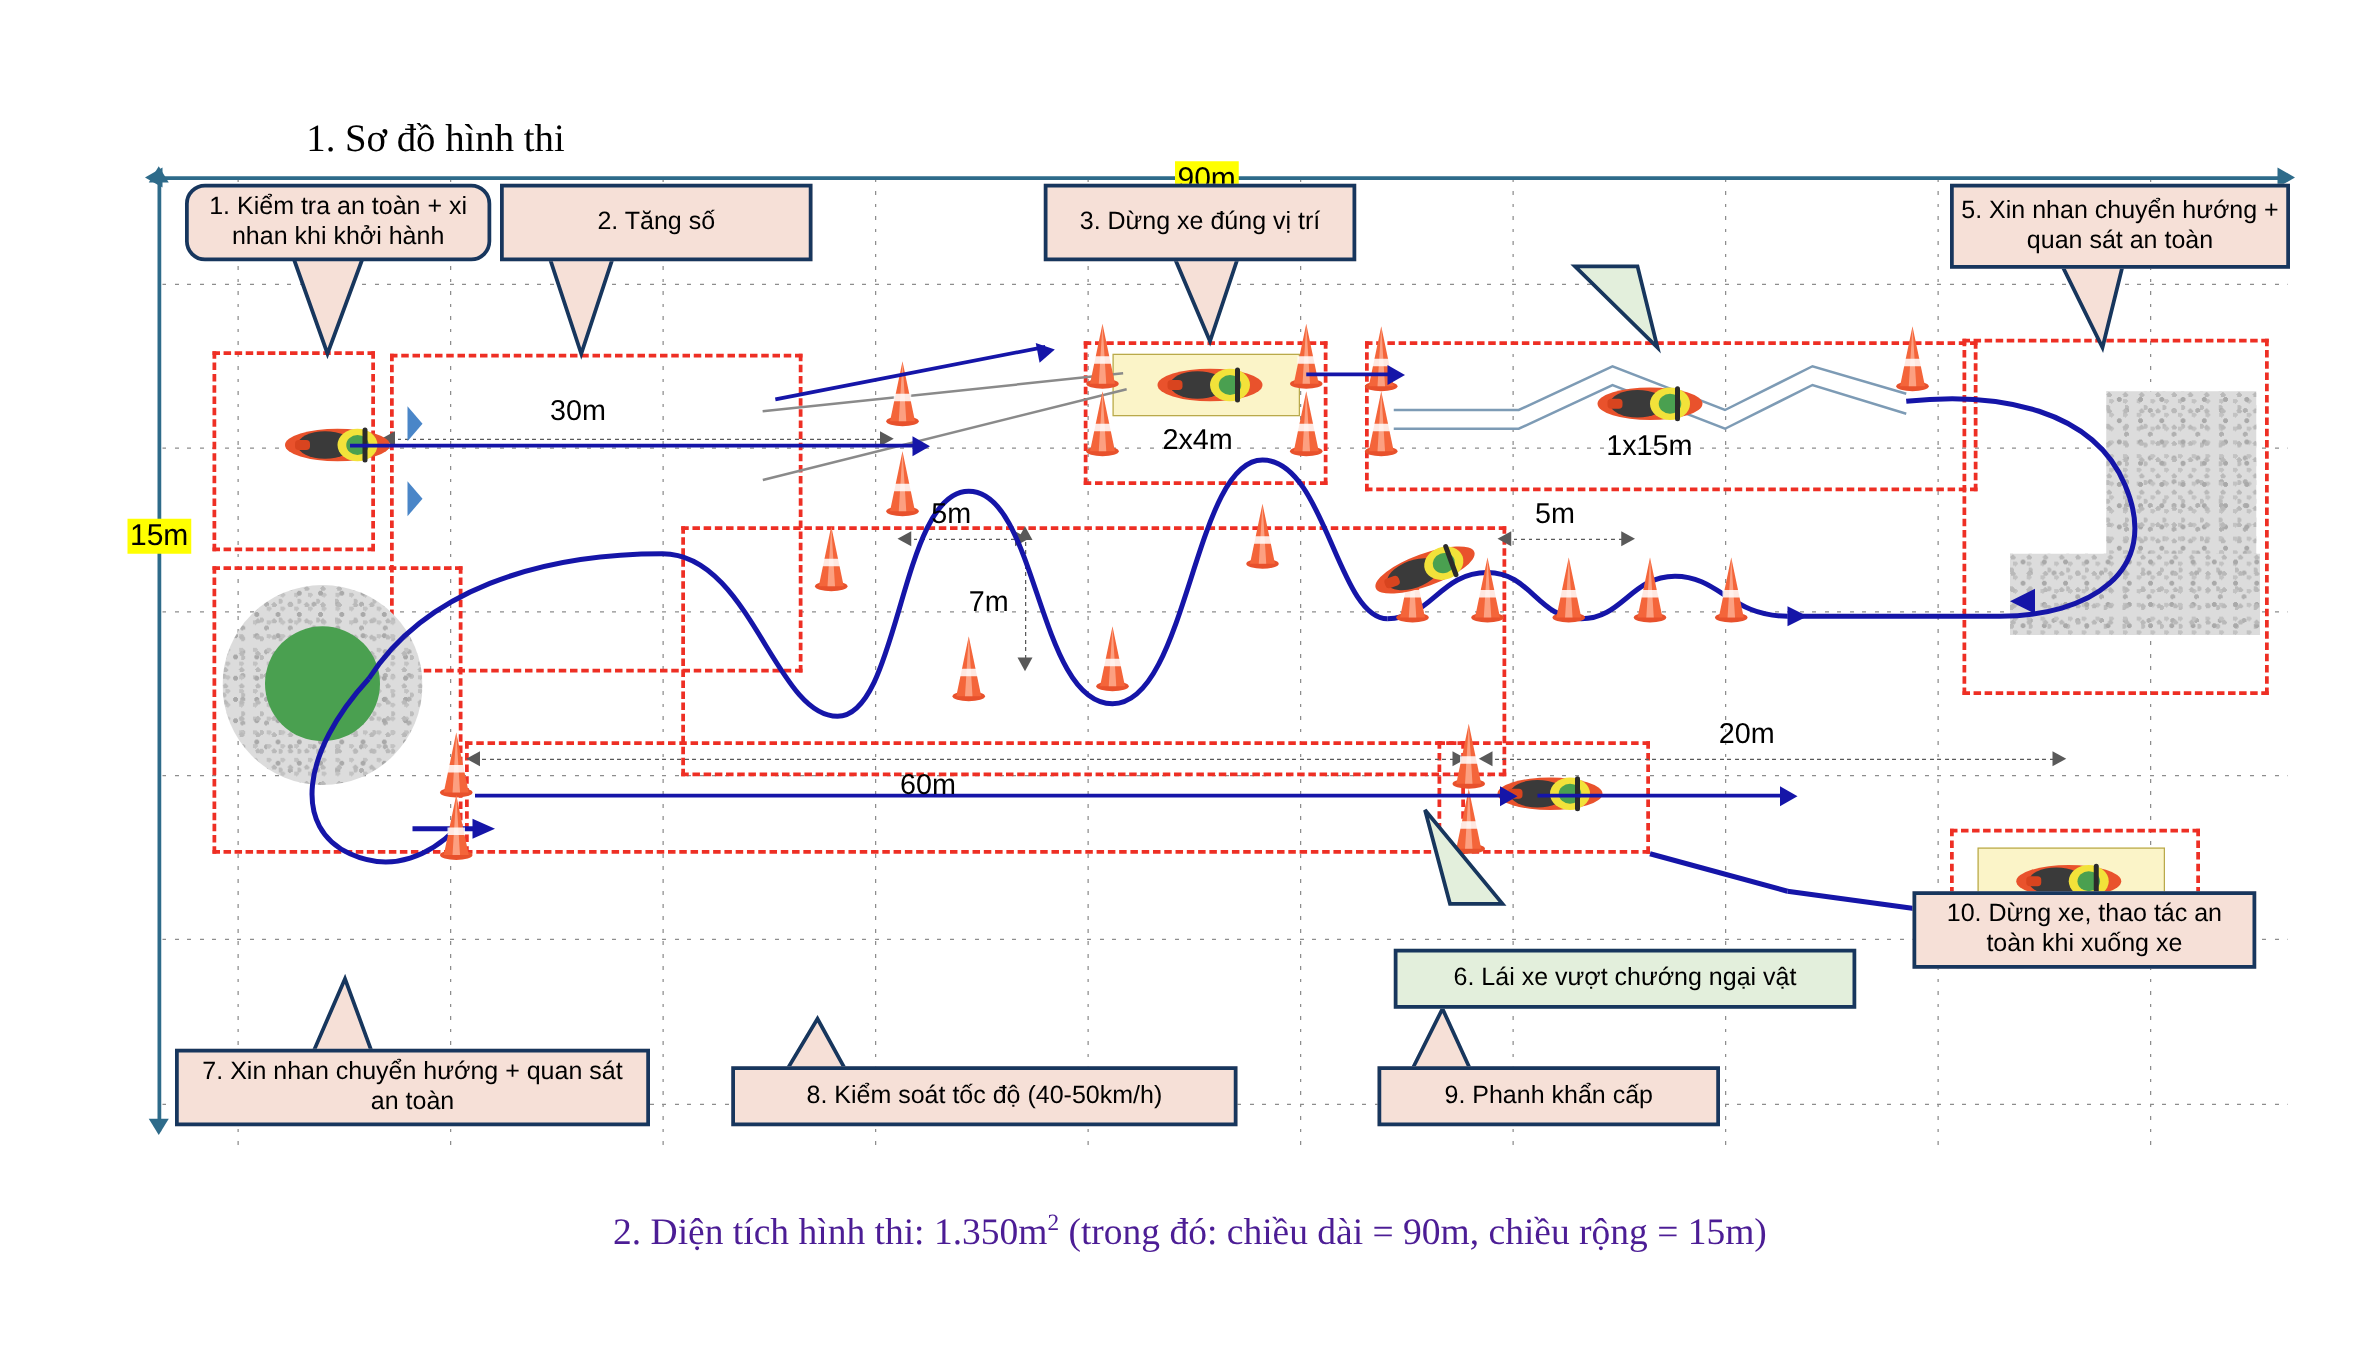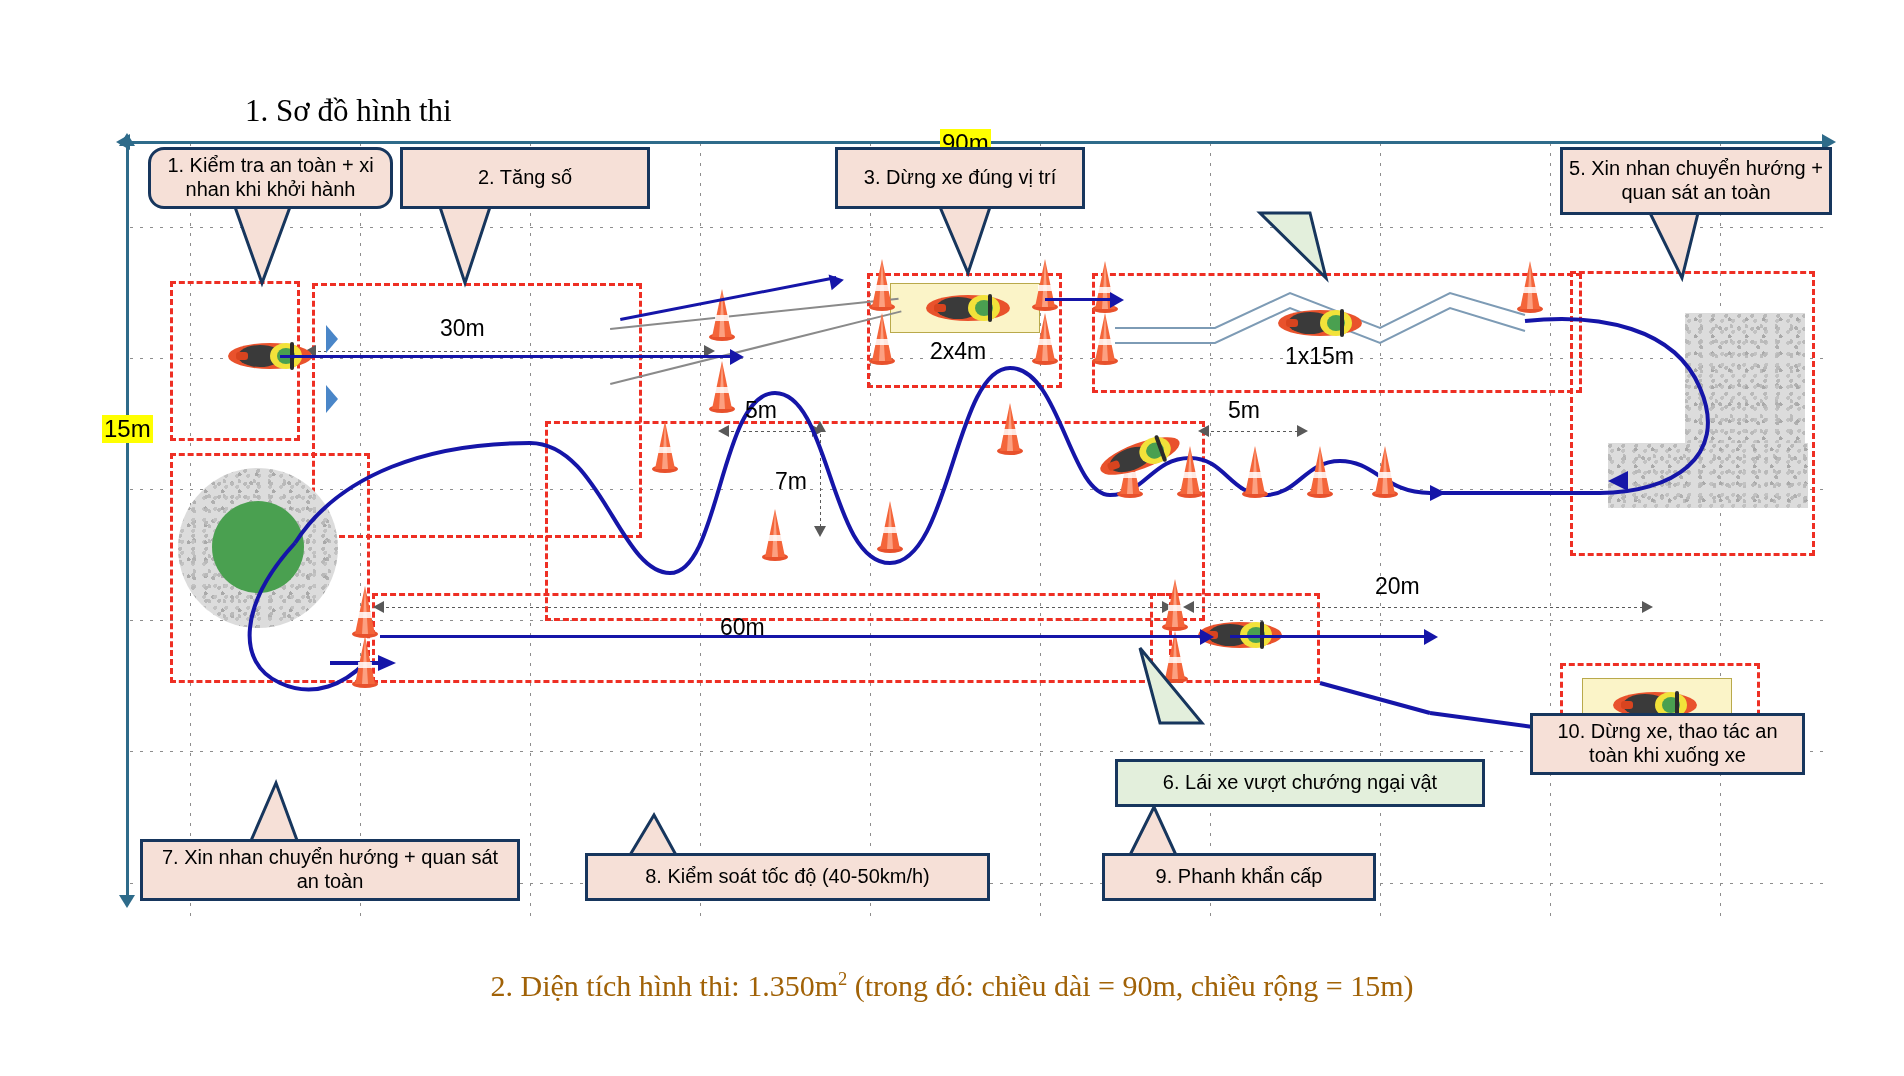--- a/index.html
+++ b/index.html
@@ -32,21 +32,21 @@
     font-family: "Liberation Serif", serif;
     font-size: 31px;
     color: #000;
   }
   .footer-note {
     position: absolute;
     left: 0; top: 968px; width: 1904px;
     text-align: center;
     font-family: "Liberation Serif", serif;
     font-size: 30px;
-    color: #a16207;
+    color: #4c1d95;
   }
   .footer-note sup { font-size: .62em; vertical-align: super; }
 
   
   #field {
     position: absolute;
     left: 130px; top: 143px;
     width: 1700px; height: 780px;
   }
   .gline-v, .gline-h {

